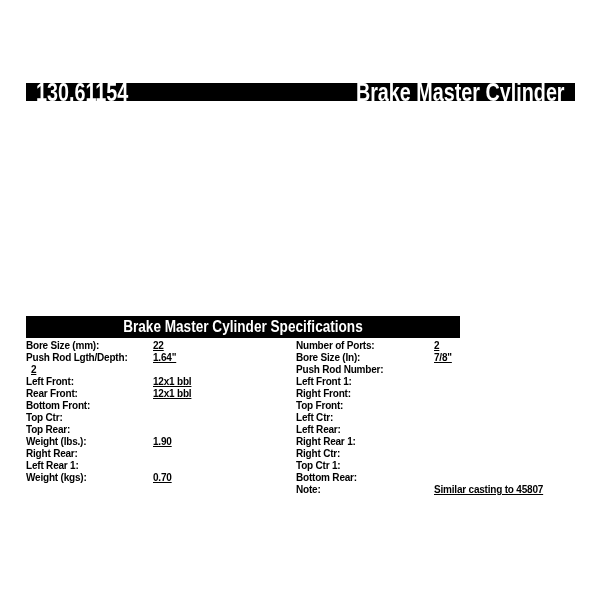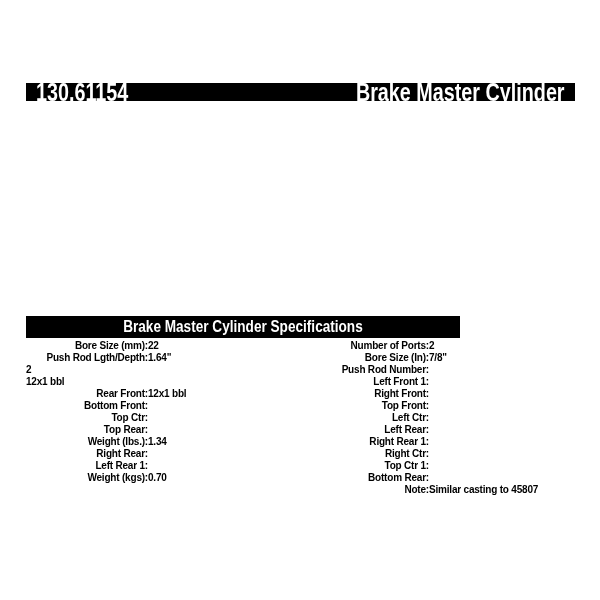--- a/index.html
+++ b/index.html
@@ -79,27 +79,29 @@
     display: flex;
     height: 12px;
     line-height: 12px;
     font-size: 10px;
     font-weight: bold;
     letter-spacing: -0.2px;
     align-items: center;
   }
   .spec-label {
     flex: 0 0 auto;
-    text-align: right;
+    text-align: left;
     white-space: nowrap;
   }
   #spec-col-left  .spec-label { width: 122px; }
   #spec-col-right .spec-label { width: 133px; }
   .spec-value {
-    white-space: nowrap;
+    margin-left: 5px;
+    white-space: nowrap;
+    text-decoration: underline;
   }
 </style>
 </head>
 <body>
 
 <div class="bar" id="top-bar">
   <span class="part-number">130.61154</span>
   <span class="product-name">Brake Master Cylinder</span>
 </div>
 
@@ -115,41 +117,42 @@
     <span class="spec-value">22</span>
   </div>
   <div class="spec-row">
     <span class="spec-label">Push Rod Lgth/Depth:</span>
     <span class="spec-value">1.64"</span>
   </div>
   <div class="spec-row">
     <span class="spec-value">2</span>
   </div>
   <div class="spec-row">
+    <span class="spec-label">Left Front:</span>
     <span class="spec-value">12x1 bbl</span>
   </div>
   <div class="spec-row">
     <span class="spec-label">Rear Front:</span>
     <span class="spec-value">12x1 bbl</span>
   </div>
   <div class="spec-row">
     <span class="spec-label">Bottom Front:</span>
     <span class="spec-value"></span>
   </div>
   <div class="spec-row">
     <span class="spec-label">Top Ctr:</span>
     <span class="spec-value"></span>
   </div>
   <div class="spec-row">
     <span class="spec-label">Top Rear:</span>
     <span class="spec-value"></span>
   </div>
   <div class="spec-row">
     <span class="spec-label">Weight (lbs.):</span>
-    <span class="spec-value">1.34</span>
+    <span class="spec-value">1.90</span>
   </div>
   <div class="spec-row">
     <span class="spec-label">Right Rear:</span>
     <span class="spec-value"></span>
   </div>
   <div class="spec-row">
     <span class="spec-label">Left Rear 1:</span>
     <span class="spec-value"></span>
   </div>
   <div class="spec-row">

